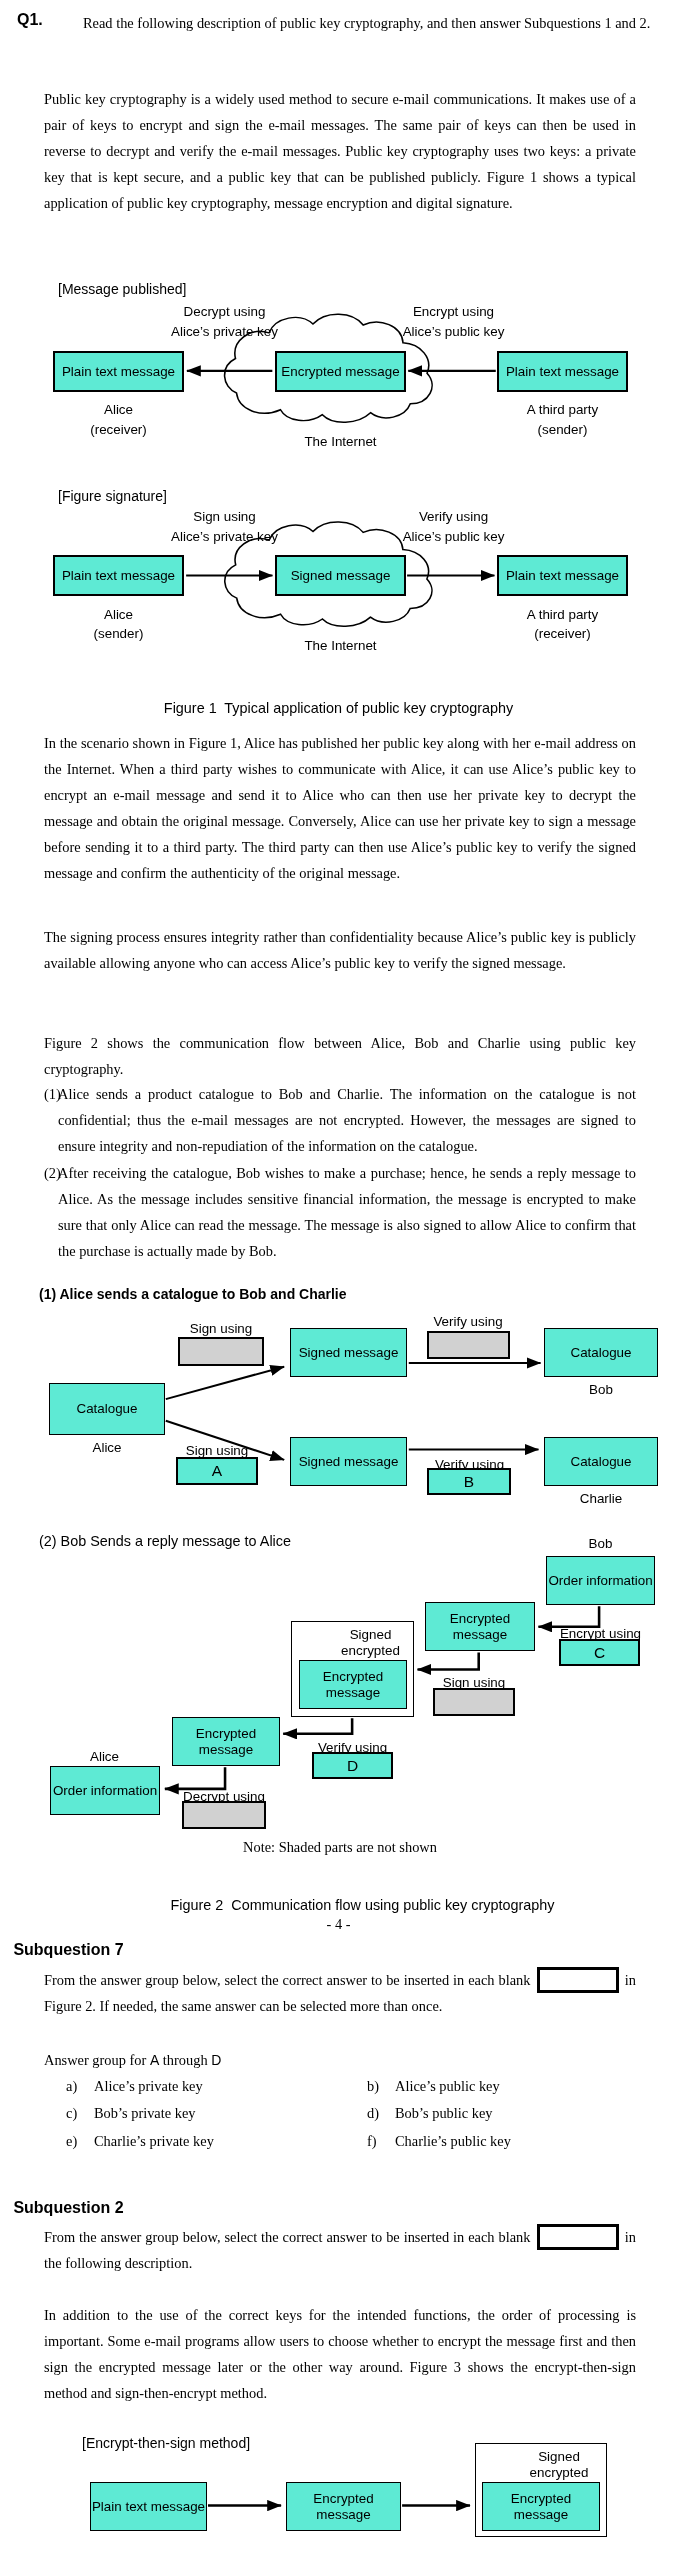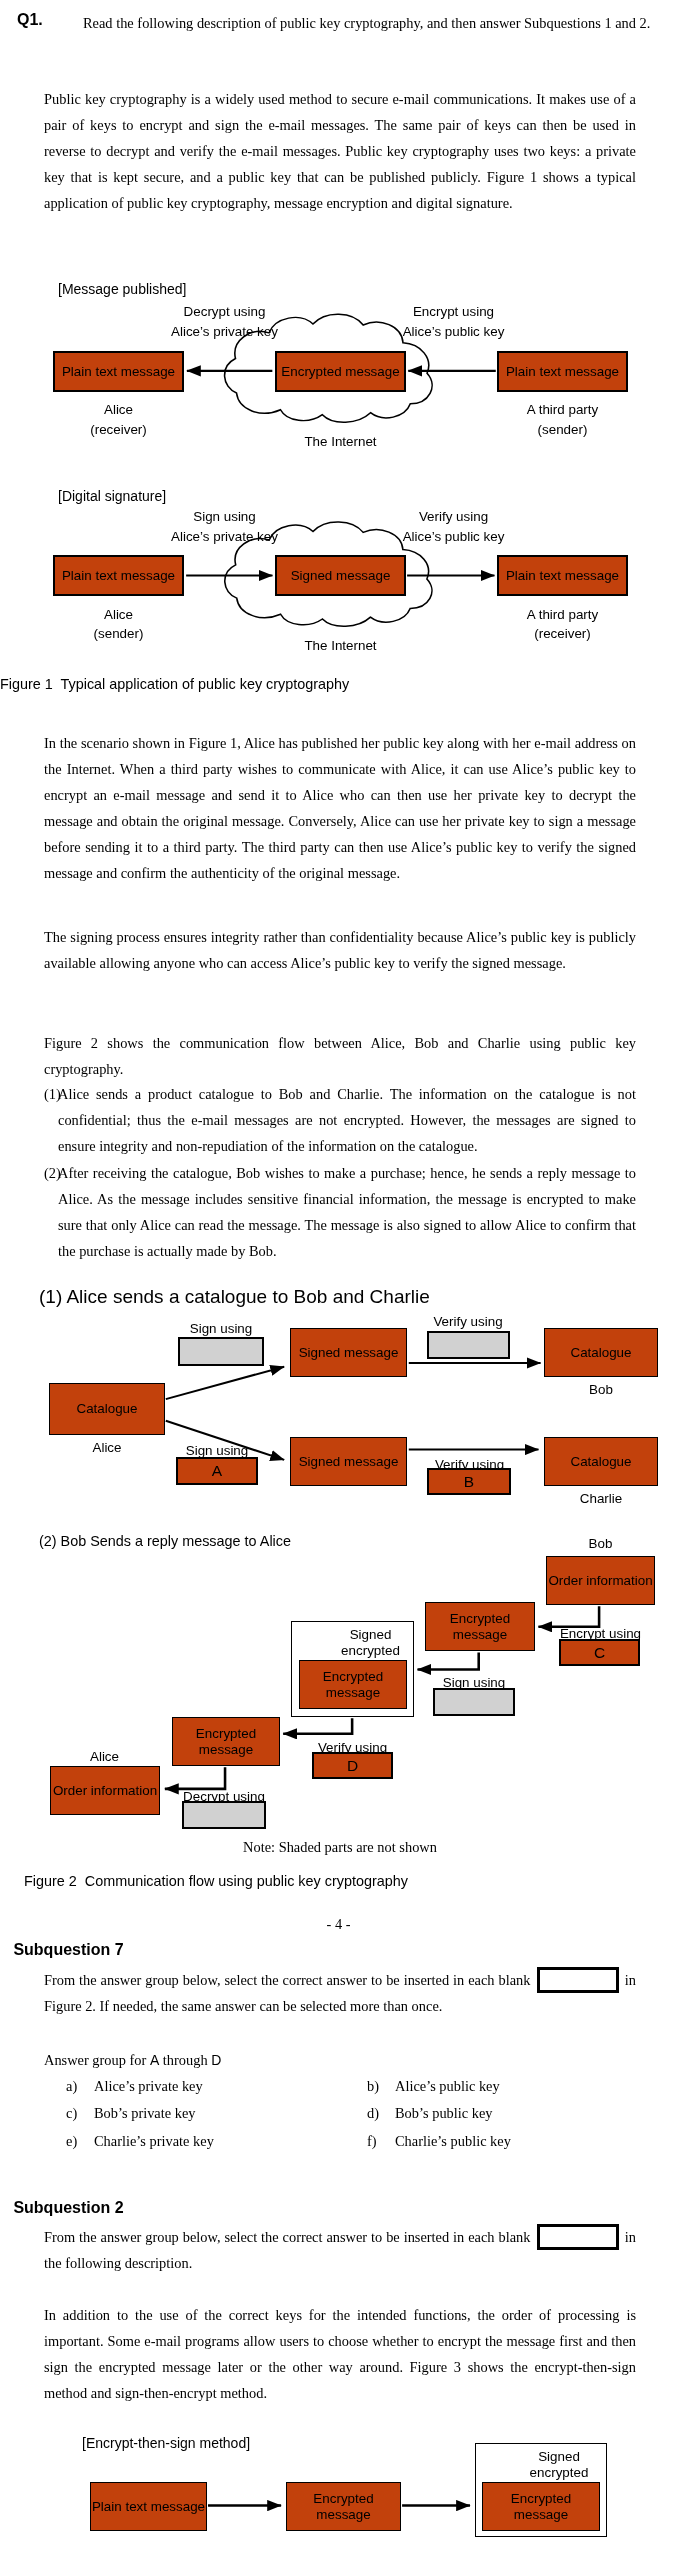--- a/index.html
+++ b/index.html
@@ -4,27 +4,27 @@
 <style>
   html,body{margin:0;padding:0;background:#fff;}
   #page{position:relative;width:677px;height:3146px;background:#ffffff;color:#000;overflow:hidden;}
   .abs{position:absolute;}
   .ser{font-family:"Liberation Serif",serif;font-size:14.4px;line-height:26px;color:#000;}
   .just{text-align:justify;}
   .sans{font-family:"Liberation Sans",sans-serif;}
   .dlabel{font-family:"Liberation Sans",sans-serif;font-size:13.4px;line-height:17px;text-align:center;color:#000;}
   .tag{font-family:"Liberation Sans",sans-serif;font-size:14px;color:#000;}
   .h1{font-family:"Liberation Sans",sans-serif;font-weight:bold;font-size:16px;color:#000;}
-  .box{position:absolute;box-sizing:border-box;border:1.5px solid #000;background:#c2410c;display:flex;align-items:center;justify-content:center;text-align:center;font-family:"Liberation Sans",sans-serif;font-size:13.4px;line-height:16px;color:#000;}
+  .box{position:absolute;box-sizing:border-box;border:1.5px solid #000;background:#5eead4;display:flex;align-items:center;justify-content:center;text-align:center;font-family:"Liberation Sans",sans-serif;font-size:13.4px;line-height:16px;color:#000;}
   .b4{border-width:2.1px;}
   .gray{background:#d1d1d1;}
   .keybox{font-size:15.5px;}
   .outerbox{position:absolute;box-sizing:border-box;border:1.5px solid #000;background:#fff;text-align:center;font-family:"Liberation Sans",sans-serif;font-size:13.4px;line-height:16px;color:#000;padding-top:4.6px;}
   .outerbox .ln{display:block;margin-left:36px;}
-  .caption{position:absolute;left:0;width:677px;font-family:"Liberation Sans",sans-serif;font-size:14.4px;color:#000;}
+  .caption{position:absolute;left:0;width:677px;text-align:center;font-family:"Liberation Sans",sans-serif;font-size:14.4px;color:#000;margin-top:24px;}
   .pagenum{position:absolute;left:0;width:677px;text-align:center;font-family:"Liberation Serif",serif;font-size:14.4px;color:#000;}
   .blank{display:inline-flex;box-sizing:border-box;width:82px;height:26px;border:3.1px solid #000;vertical-align:-7.7px;margin:0 6.2px;align-items:center;justify-content:center;font-family:"Liberation Sans",sans-serif;font-size:15.5px;line-height:15.5px;}
   .item .mk{position:absolute;left:0;top:0;}
   .item .tx{margin-left:14px;}
   .opt .mk{display:inline-block;width:28px;}
   svg{position:absolute;}
   svg line,svg polyline{stroke:#000;fill:none;}
   svg path.cloud{fill:#fff;stroke:#000;stroke-width:3;}
   svg marker path{fill:#000;}
 </style>
@@ -61,21 +61,21 @@
   <div class="box b4" style="left:53px;top:351px;width:131px;height:41px;">Plain text message</div>
   <div class="box b4" style="left:275px;top:351px;width:131px;height:41px;">Encrypted message</div>
   <div class="box b4" style="left:497px;top:351px;width:131px;height:41px;">Plain text message</div>
 
   <div class="abs dlabel" style="left:53px;top:401px;width:131px;">Alice</div>
   <div class="abs dlabel" style="left:53px;top:421px;width:131px;">(receiver)</div>
   <div class="abs dlabel" style="left:497px;top:401px;width:131px;">A third party</div>
   <div class="abs dlabel" style="left:497px;top:421px;width:131px;">(sender)</div>
   <div class="abs dlabel" style="left:275px;top:433px;width:131px;">The Internet</div>
 
-  <div class="abs tag" style="left:58px;top:488px;">[Digital signature]</div>
+  <div class="abs tag" style="left:58px;top:488px;">[Figure signature]</div>
 
   <svg style="left:0;top:484px;" width="677" height="185" viewBox="0 0 1315 360">
     <defs>
       <marker id="ah2" markerUnits="userSpaceOnUse" markerWidth="30" markerHeight="22" refX="27" refY="11" orient="auto">
           <path d="M0,0 L28,11 L0,22 Z"></path>
         </marker>
     </defs>
     <path class="cloud" transform="translate(433,72) scale(1.0167,0.926)" d="M 110 196 C 72 214, 30 196, 26 162 C -2 150, -6 108, 24 92 C 16 56, 52 28, 88 40 C 100 8, 148 -2, 172 22 C 196 -6, 248 -4, 268 24 C 300 8, 342 26, 344 60 C 378 62, 402 92, 390 122 C 412 148, 394 184, 358 184 C 348 212, 306 222, 282 202 C 258 226, 210 228, 190 206 C 164 226, 122 220, 110 196 Z"></path>
     <line x1="361" y1="178" x2="529" y2="178" stroke-width="4" marker-end="url(#ah2)"></line>
     <line x1="791" y1="178" x2="961" y2="178" stroke-width="4" marker-end="url(#ah2)"></line>
@@ -104,21 +104,21 @@
 
   <div class="abs ser item" style="left:44px;top:1081px;width:592px;">
     <span class="mk">(1)</span>
     <div class="tx just">Alice sends a product catalogue to Bob and Charlie.  The information on the catalogue is not confidential; thus the e-mail messages are not encrypted.  However, the messages are signed to ensure integrity and non-repudiation of the information on the catalogue.</div>
   </div>
   <div class="abs ser item" style="left:44px;top:1160px;width:592px;">
     <span class="mk">(2)</span>
     <div class="tx just">After receiving the catalogue, Bob wishes to make a purchase; hence, he sends a reply message to Alice.  As the message includes sensitive financial information, the message is encrypted to make sure that only Alice can read the message.  The message is also signed to allow Alice to confirm that the purchase is actually made by Bob.</div>
   </div>
 
-  <div class="abs tag" style="left:39px;top:1286px;font-size:19px;">(1) Alice sends a catalogue to Bob and Charlie</div>
+  <div class="abs tag" style="left:39px;top:1286px;font-size:14px;font-weight:bold;">(1) Alice sends a catalogue to Bob and Charlie</div>
 
   <svg style="left:0;top:1309px;" width="677" height="206" viewBox="0 0 1315 400">
     <defs>
       <marker id="ah3" markerUnits="userSpaceOnUse" markerWidth="30" markerHeight="22" refX="27" refY="11" orient="auto">
           <path d="M0,0 L28,11 L0,22 Z"></path>
         </marker>
     </defs>
     <line x1="322" y1="175" x2="552" y2="112" stroke-width="4" marker-end="url(#ah3)"></line>
     <line x1="322" y1="217" x2="552" y2="293" stroke-width="4" marker-end="url(#ah3)"></line>
     <line x1="794" y1="105" x2="1050" y2="105" stroke-width="4" marker-end="url(#ah3)"></line>

